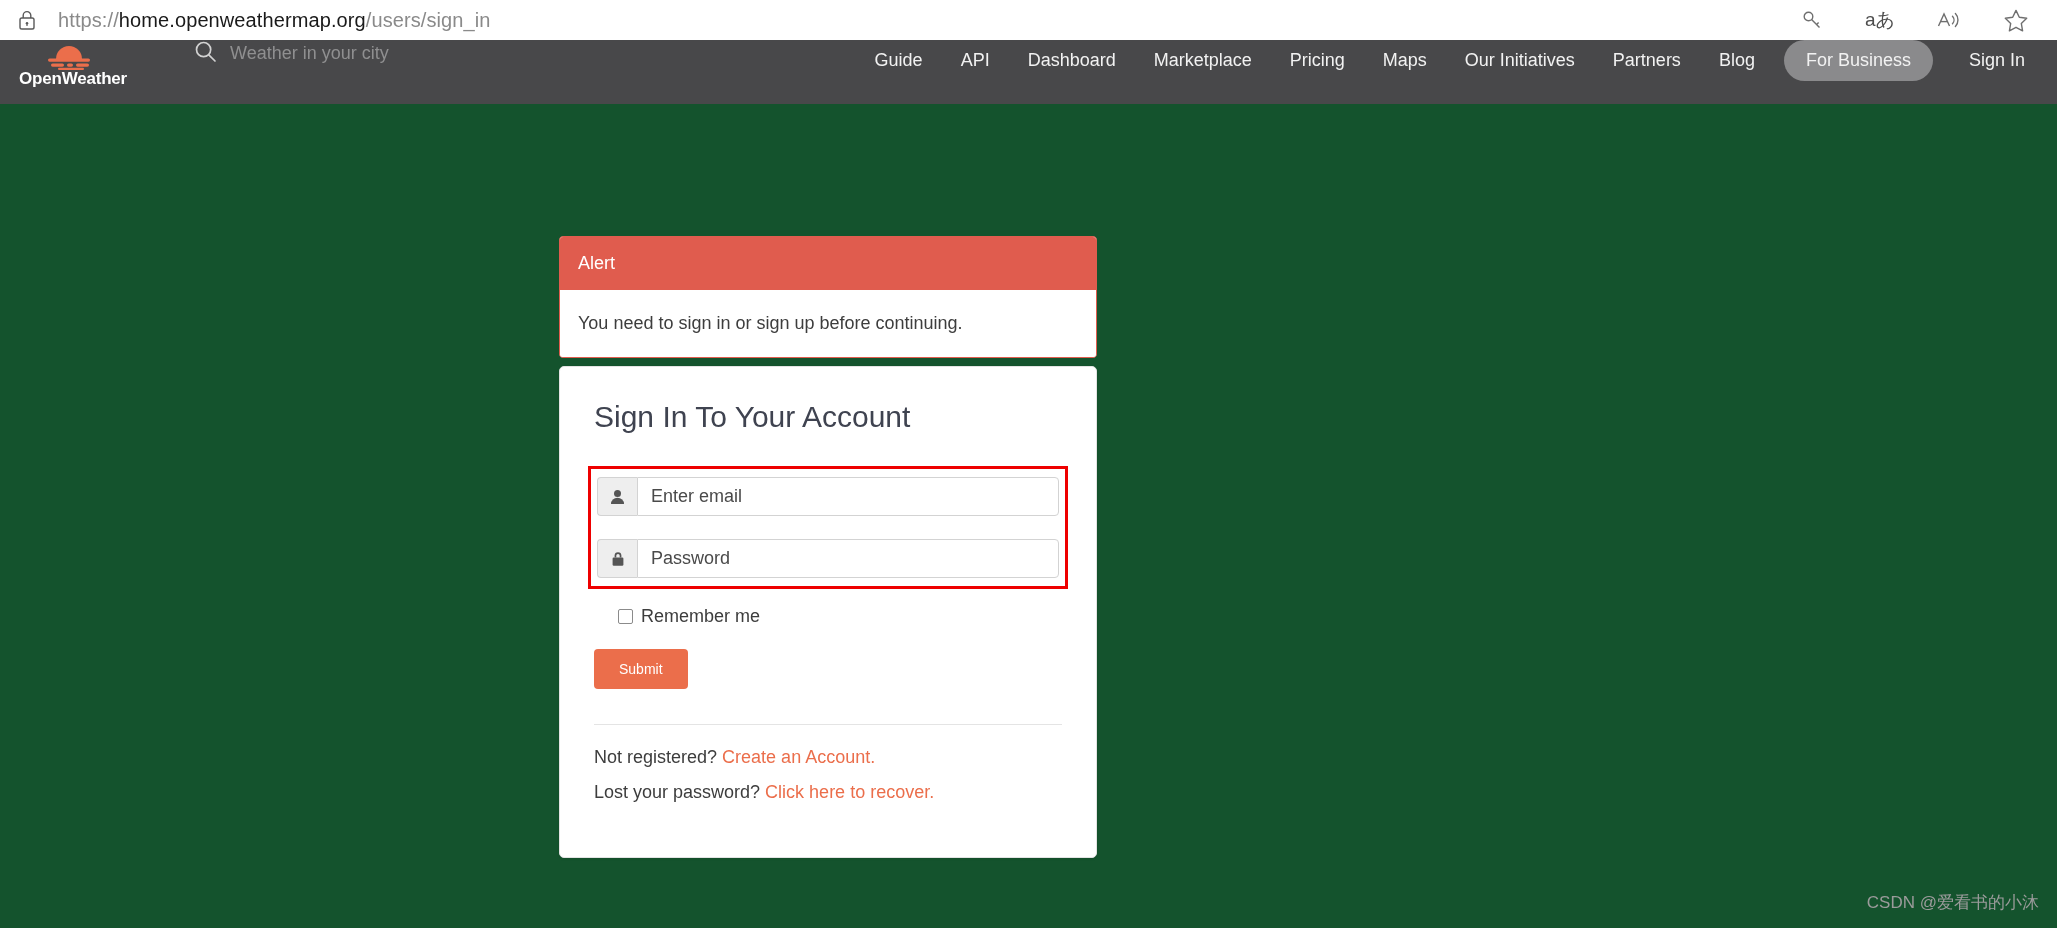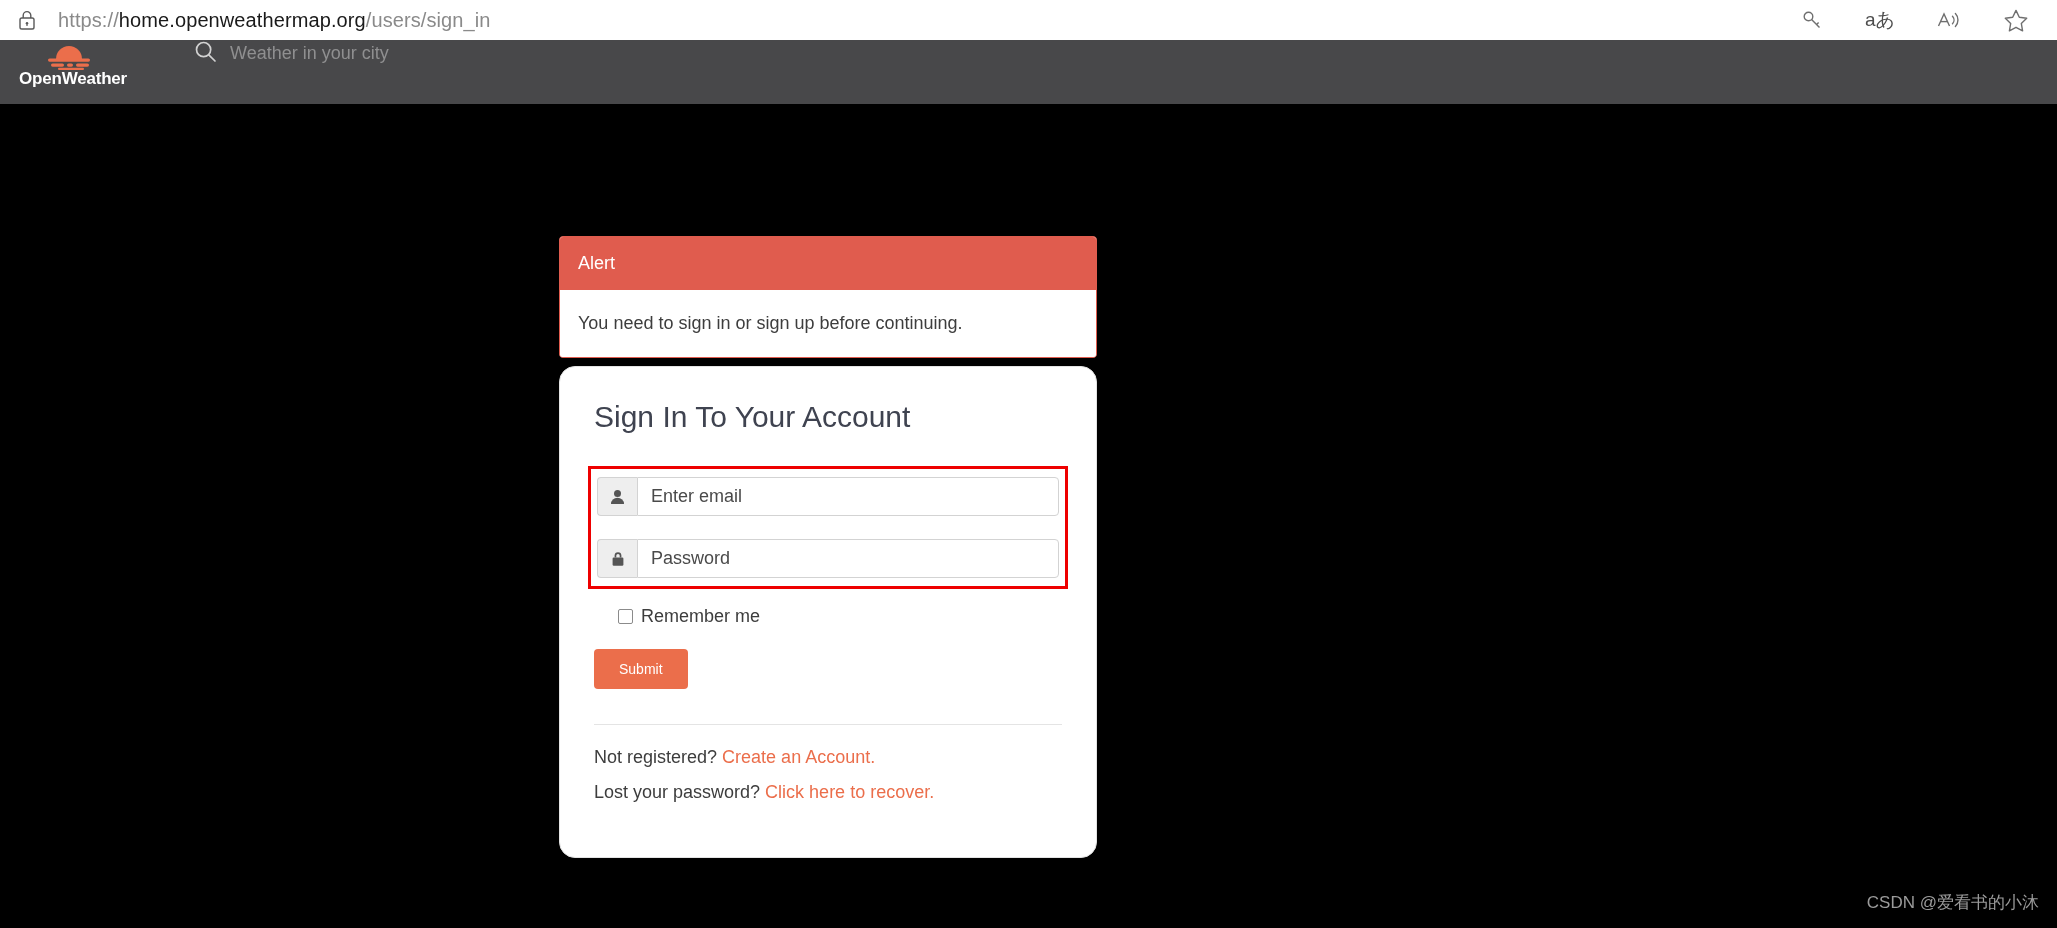--- a/index.html
+++ b/index.html
@@ -84,21 +84,21 @@
   }
   .nav-item.pill {
     background: #8a8a8c;
     border-radius: 22px;
     padding: 10px 22px;
     margin: 0 10px;
   }
   .nav-item.signin { padding-right: 10px; padding-left: 26px; }
 
   
-  .page { position: relative; height: 824px; background: #000000; }
+  .page { position: relative; height: 824px; background: #14532d; }
 
   .alert-box {
     position: absolute;
     left: 559px; top: 132px;
     width: 538px;
     border: 1px solid #e05c4e;
     border-radius: 4px;
     overflow: hidden;
     background: #ffffff;
   }
@@ -114,21 +114,21 @@
     font-size: 18px;
     padding: 23px 18px;
   }
 
   .card {
     position: absolute;
     left: 559px; top: 262px;
     width: 538px;
     background: #ffffff;
     border: 1px solid #e3e3e3;
-    border-radius: 16px;
+    border-radius: 5px;
     box-shadow: 0 1px 3px rgba(0,0,0,0.07);
     padding: 33px 34px 40px 34px;
     min-height: 440px;
   }
   .card-title {
     font-size: 30px;
     color: #3f4350;
     font-weight: normal;
     margin-bottom: 32px;
   }
@@ -270,20 +270,33 @@
   <div class="search-box">
     <span>
       <svg width="23" height="23" viewBox="0 0 23 23" fill="none" stroke="#d2d2d2" stroke-width="1.7">
         <circle cx="9.6" cy="9.6" r="7.1"></circle>
         <path d="M14.8 14.8 L21 21" stroke-linecap="round"></path>
       </svg>
     </span>
     <span class="search-placeholder">Weather in your city</span>
   </div>
 
+  <nav class="main-nav">
+    <span class="nav-item">Guide</span>
+    <span class="nav-item">API</span>
+    <span class="nav-item">Dashboard</span>
+    <span class="nav-item">Marketplace</span>
+    <span class="nav-item">Pricing</span>
+    <span class="nav-item">Maps</span>
+    <span class="nav-item">Our Initiatives</span>
+    <span class="nav-item">Partners</span>
+    <span class="nav-item">Blog</span>
+    <span class="nav-item pill">For Business</span>
+    <span class="nav-item signin">Sign In</span>
+  </nav>
 </div>
 
 <div class="page">
 
   <div class="alert-box">
     <div class="alert-head">Alert</div>
     <div class="alert-body">You need to sign in or sign up before continuing.</div>
   </div>
 
   <div class="card">

